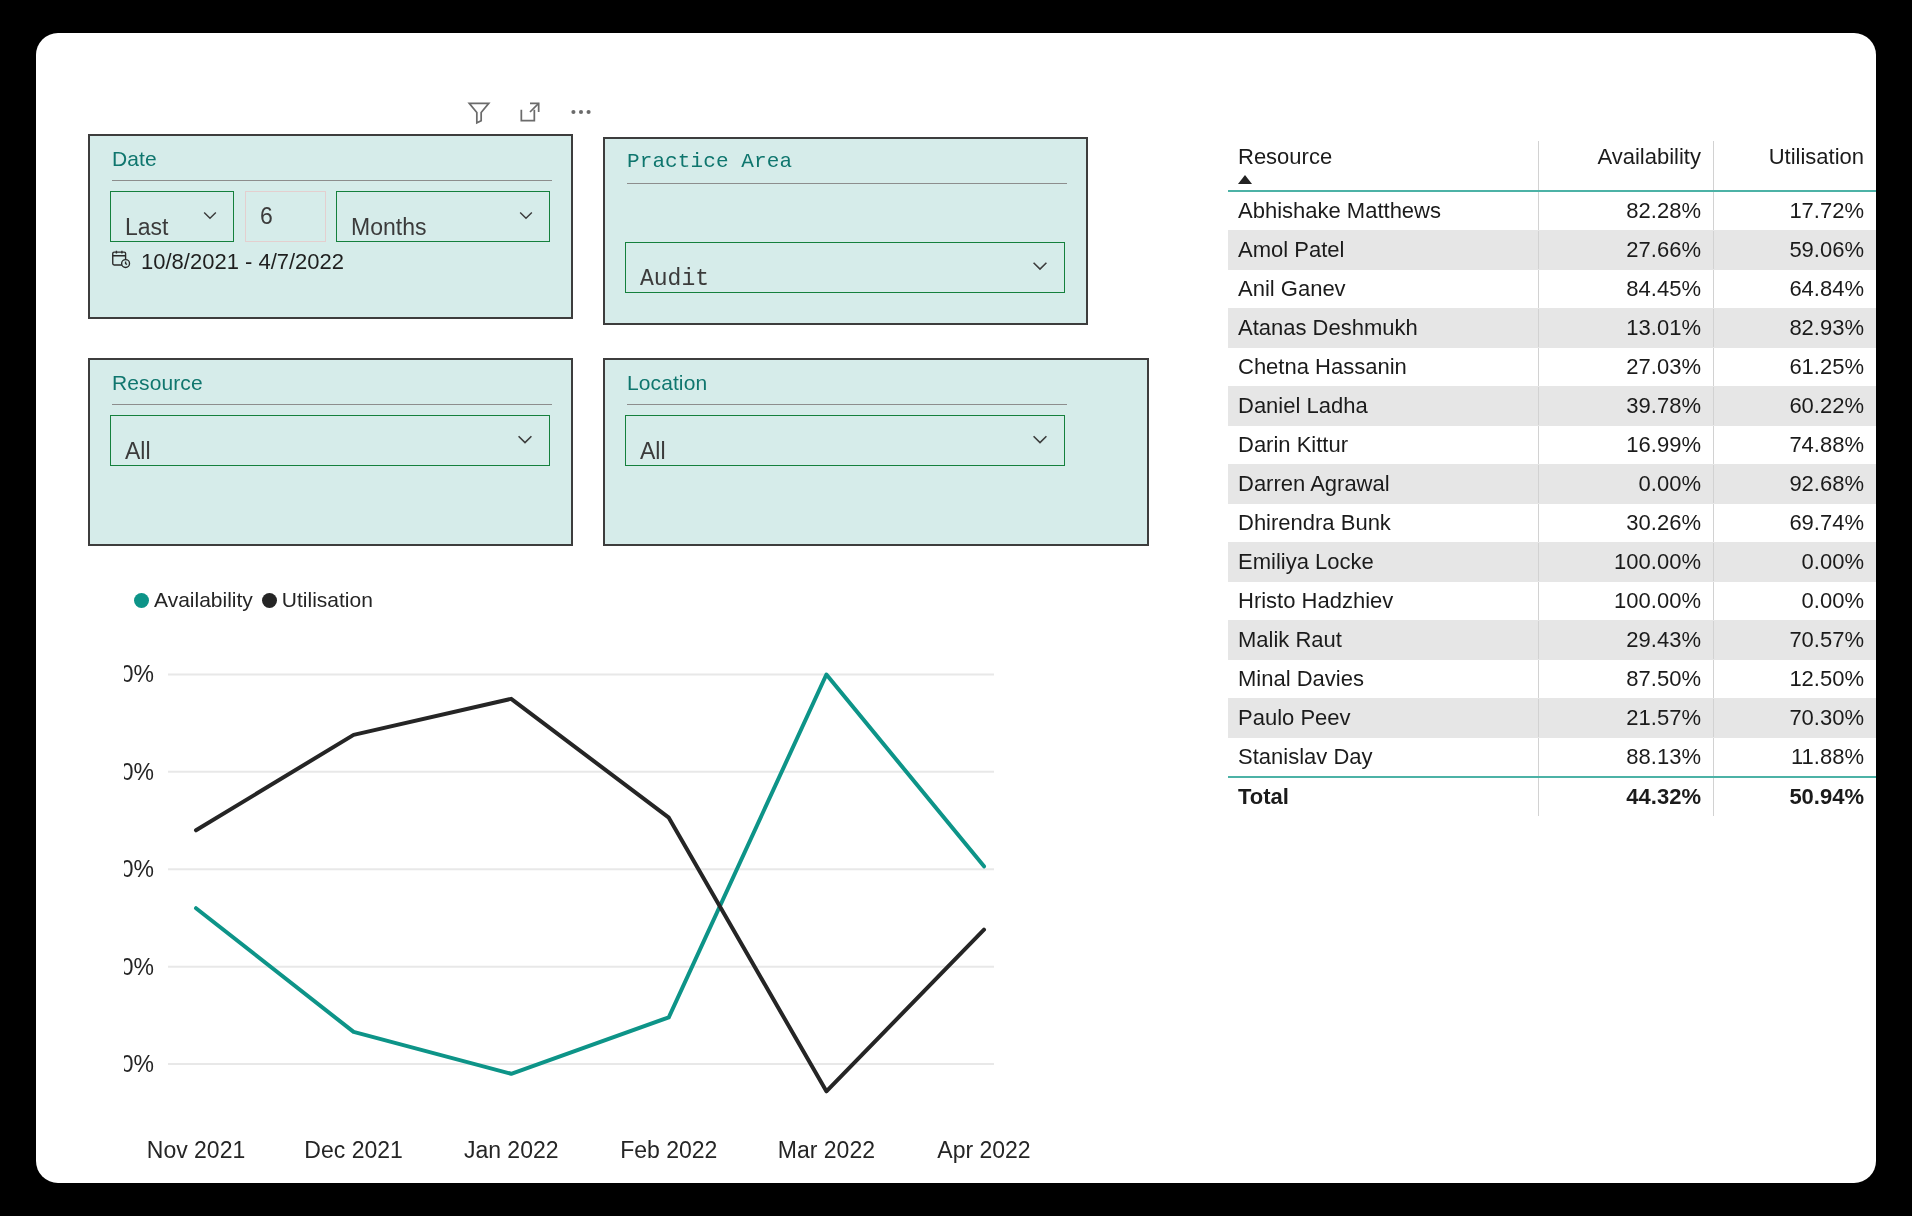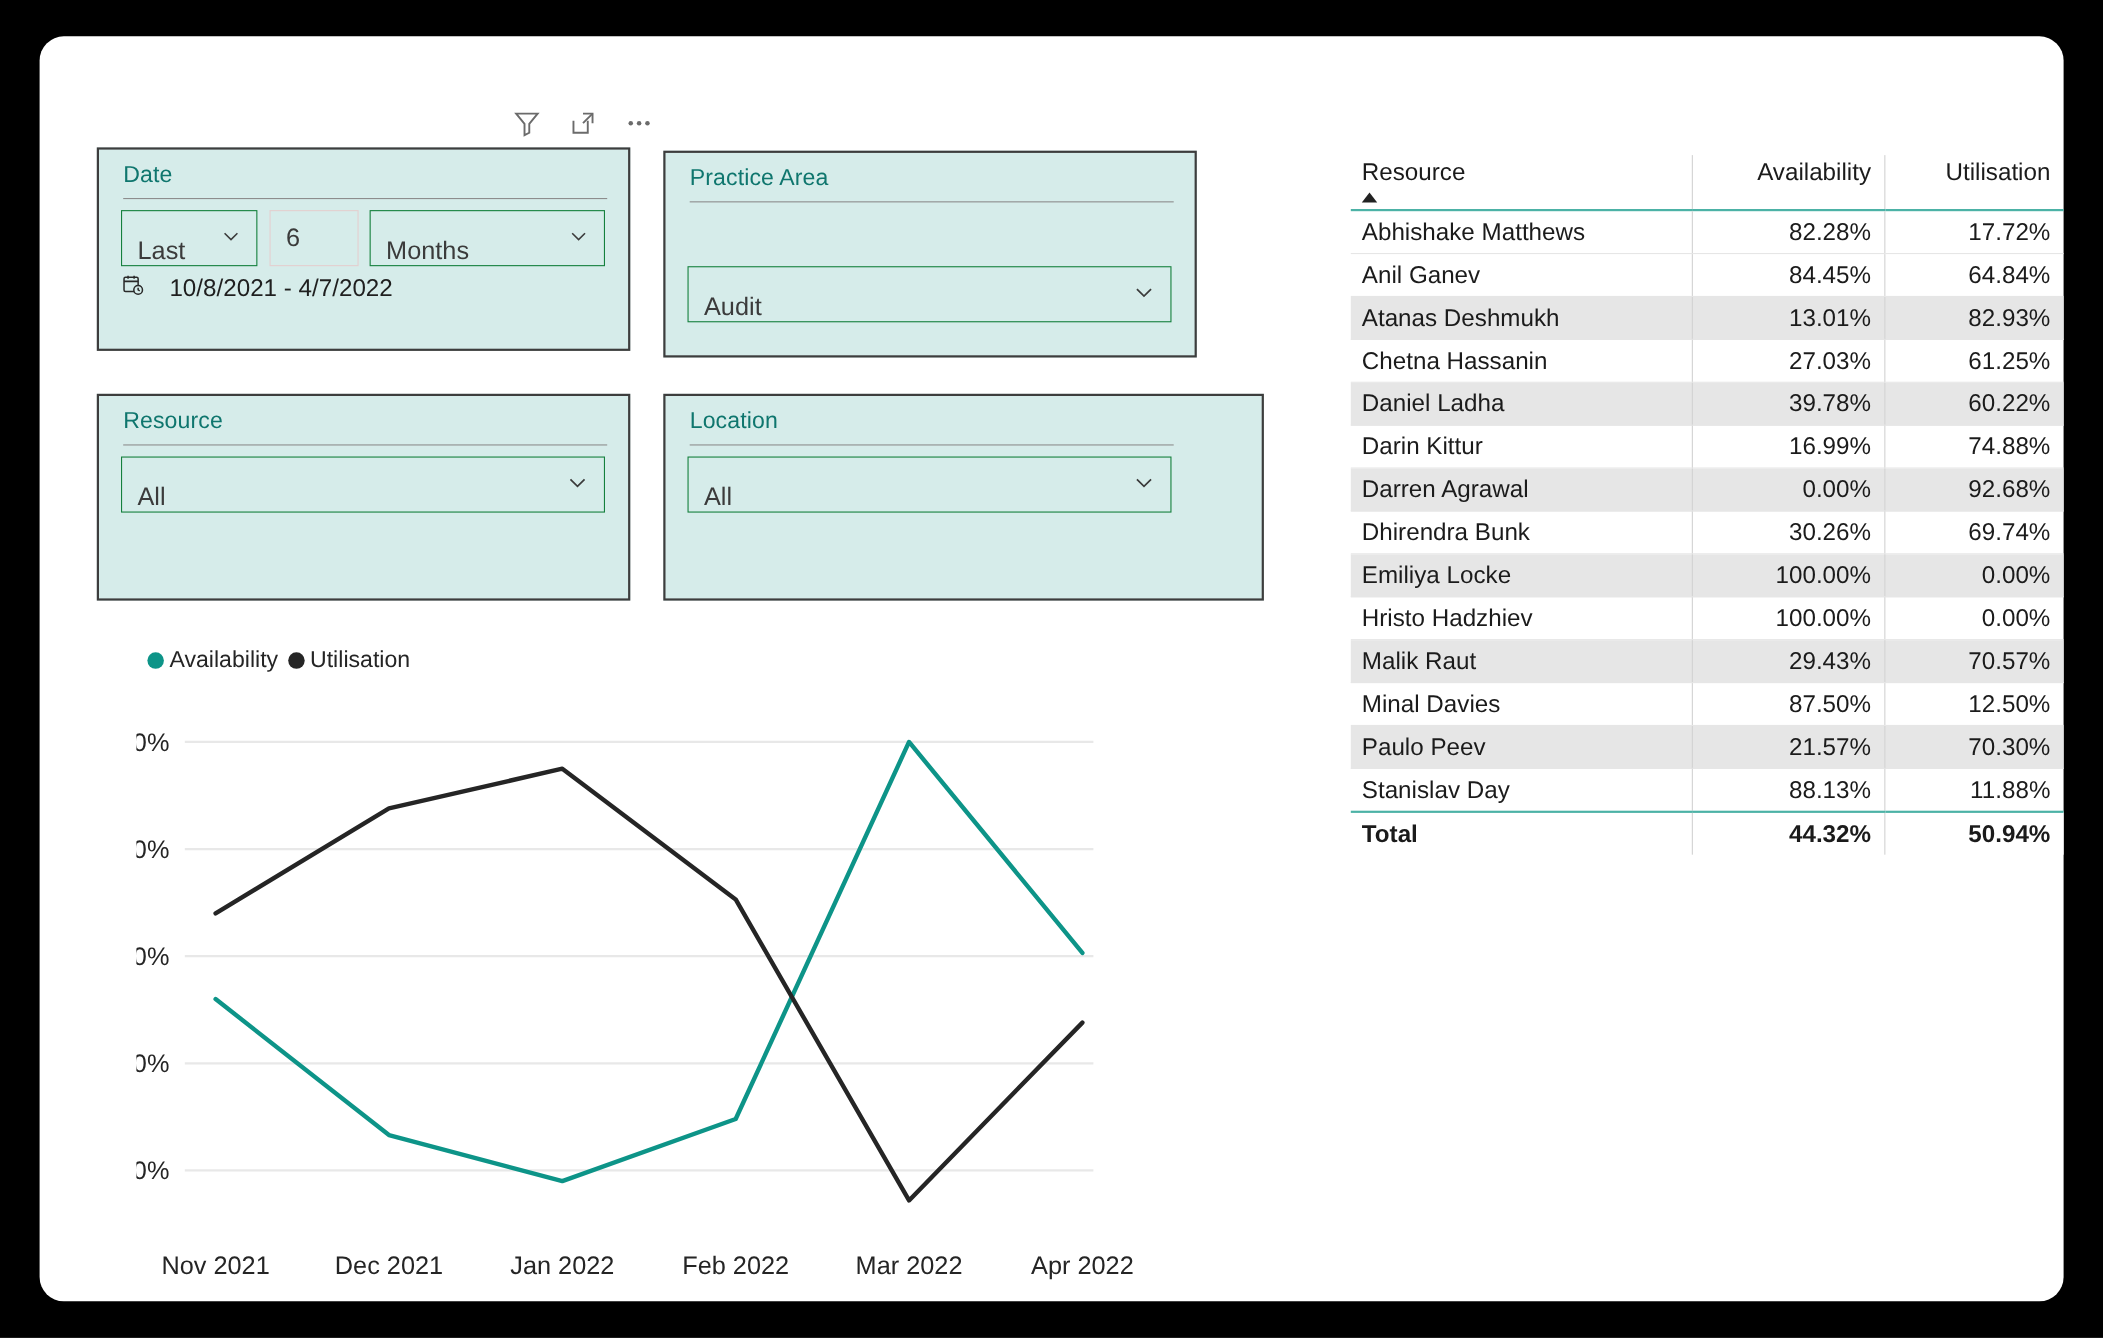--- a/index.html
+++ b/index.html
@@ -101,21 +101,21 @@
   }
   .num-box span {
     font-size: 23px;
     color: #3b3b3b;
     padding-left: 14px;
   }
   .daterange {
     position: absolute;
     display: flex;
     align-items: center;
-    gap: 22px;
+    gap: 9px;
     font-size: 22px;
     color: #1f1f1f;
   }
 
   
   #chart-wrap {
     position: absolute;
     left: 88px;
     top: 555px;
     width: 1010px;
@@ -250,21 +250,21 @@
             <rect x="3" y="4.5" width="14" height="14" rx="1.5"></rect>
             <path d="M3 8.5h14M7 3v3M13 3v3"></path>
             <circle cx="17" cy="17" r="4.3" fill="#d6ecea"></circle>
             <path d="M17 14.8V17l1.6 1"></path>
           </svg>
         </span>
         <span>10/8/2021 - 4/7/2022</span>
       </div>
     </div>
 
-    <div class="slicer" style="left:567px; top:104px; width:485px; height:188px;">
+    <div class="slicer" style="left:567px; top:104px; width:485px; height:188px;font-family:Liberation Mono, monospace;">
       <div class="slicer-title">Practice Area</div>
       <div class="slicer-rule" style="top:44px; width:440px;"></div>
       <div class="drop" style="left:20px; top:55px; width:440px; height:51px;margin-top:48px;">
         <span class="drop-label">Audit</span>
         <span class="chev">
           <svg width="22" height="22" viewBox="0 0 24 24" fill="none" stroke="#3b3b3b" stroke-width="1.7">
               <path d="M5 9l7 7 7-7"></path>
             </svg>
         </span>
       </div>
@@ -346,20 +346,25 @@
               <span>Utilisation</span>
             </th>
           </tr>
         </thead>
         <tbody id="tbody">
             <tr>
               <td>Abhishake Matthews</td>
               <td class="num">82.28%</td>
               <td class="num">17.72%</td>
             </tr>
+            <tr class="alt">
+              <td>Amol Patel</td>
+              <td class="num">27.66%</td>
+              <td class="num">59.06%</td>
+            </tr>
             <tr>
               <td>Anil Ganev</td>
               <td class="num">84.45%</td>
               <td class="num">64.84%</td>
             </tr>
             <tr class="alt">
               <td>Atanas Deshmukh</td>
               <td class="num">13.01%</td>
               <td class="num">82.93%</td>
             </tr>

